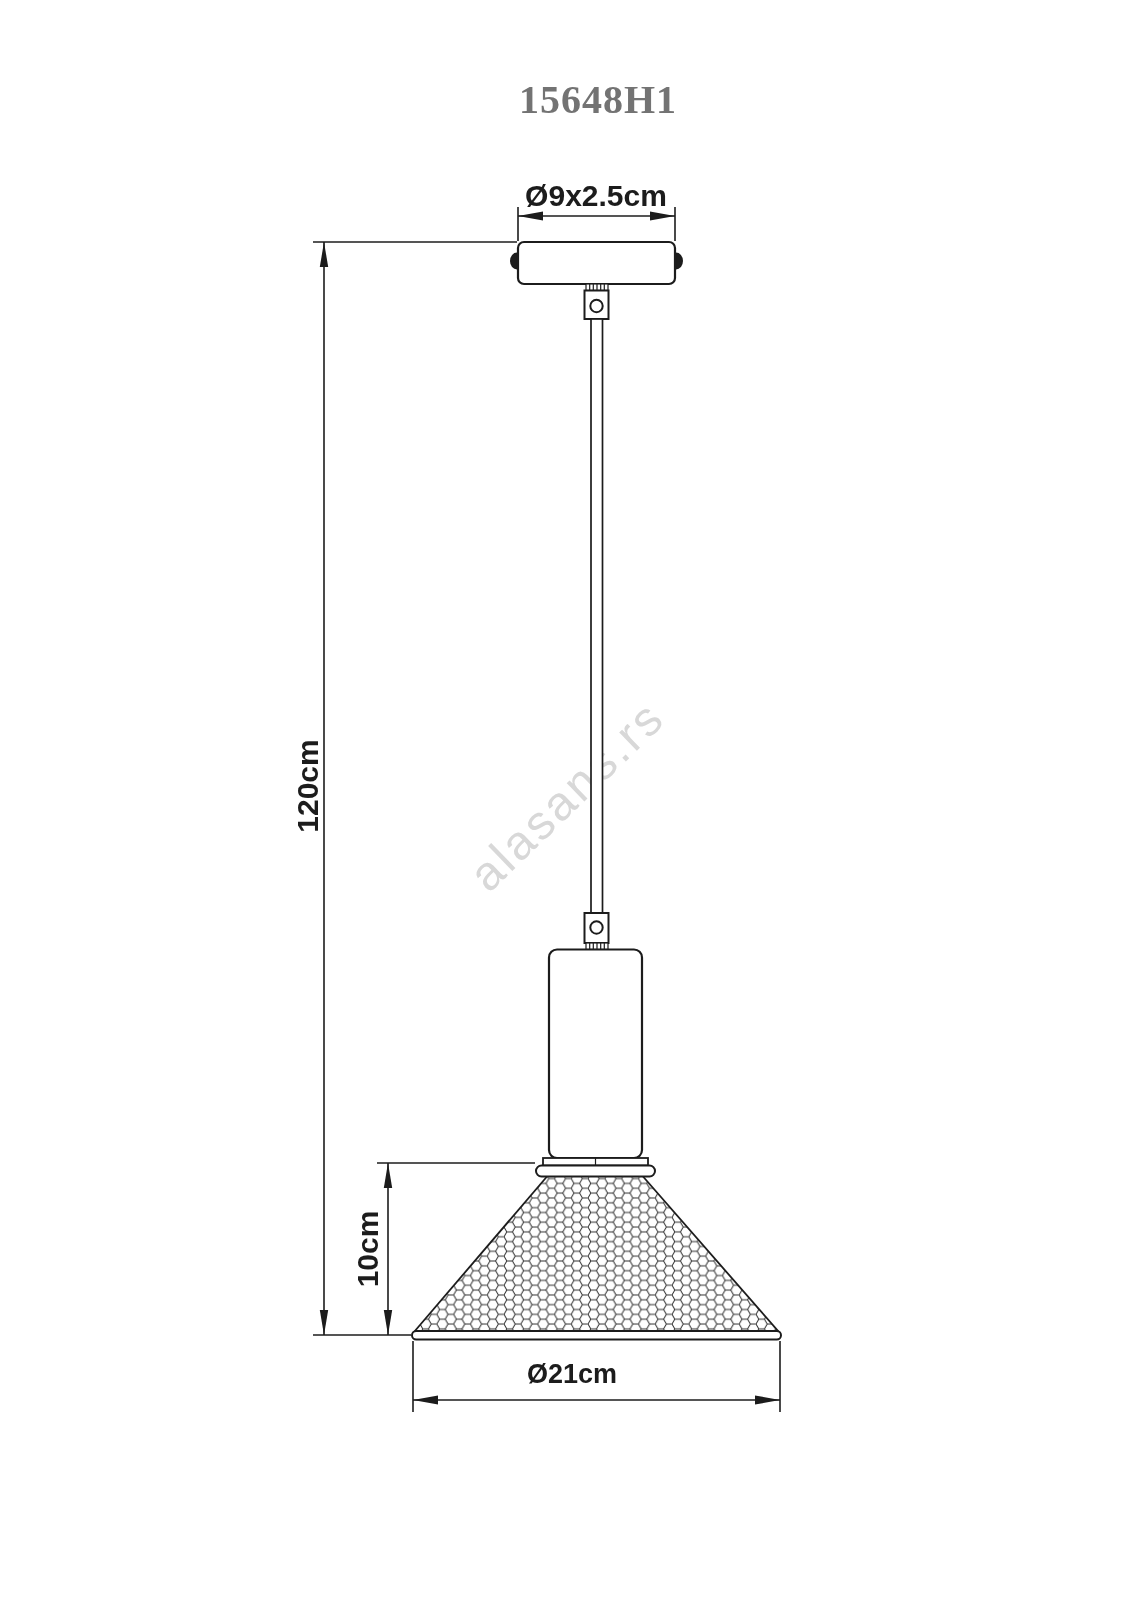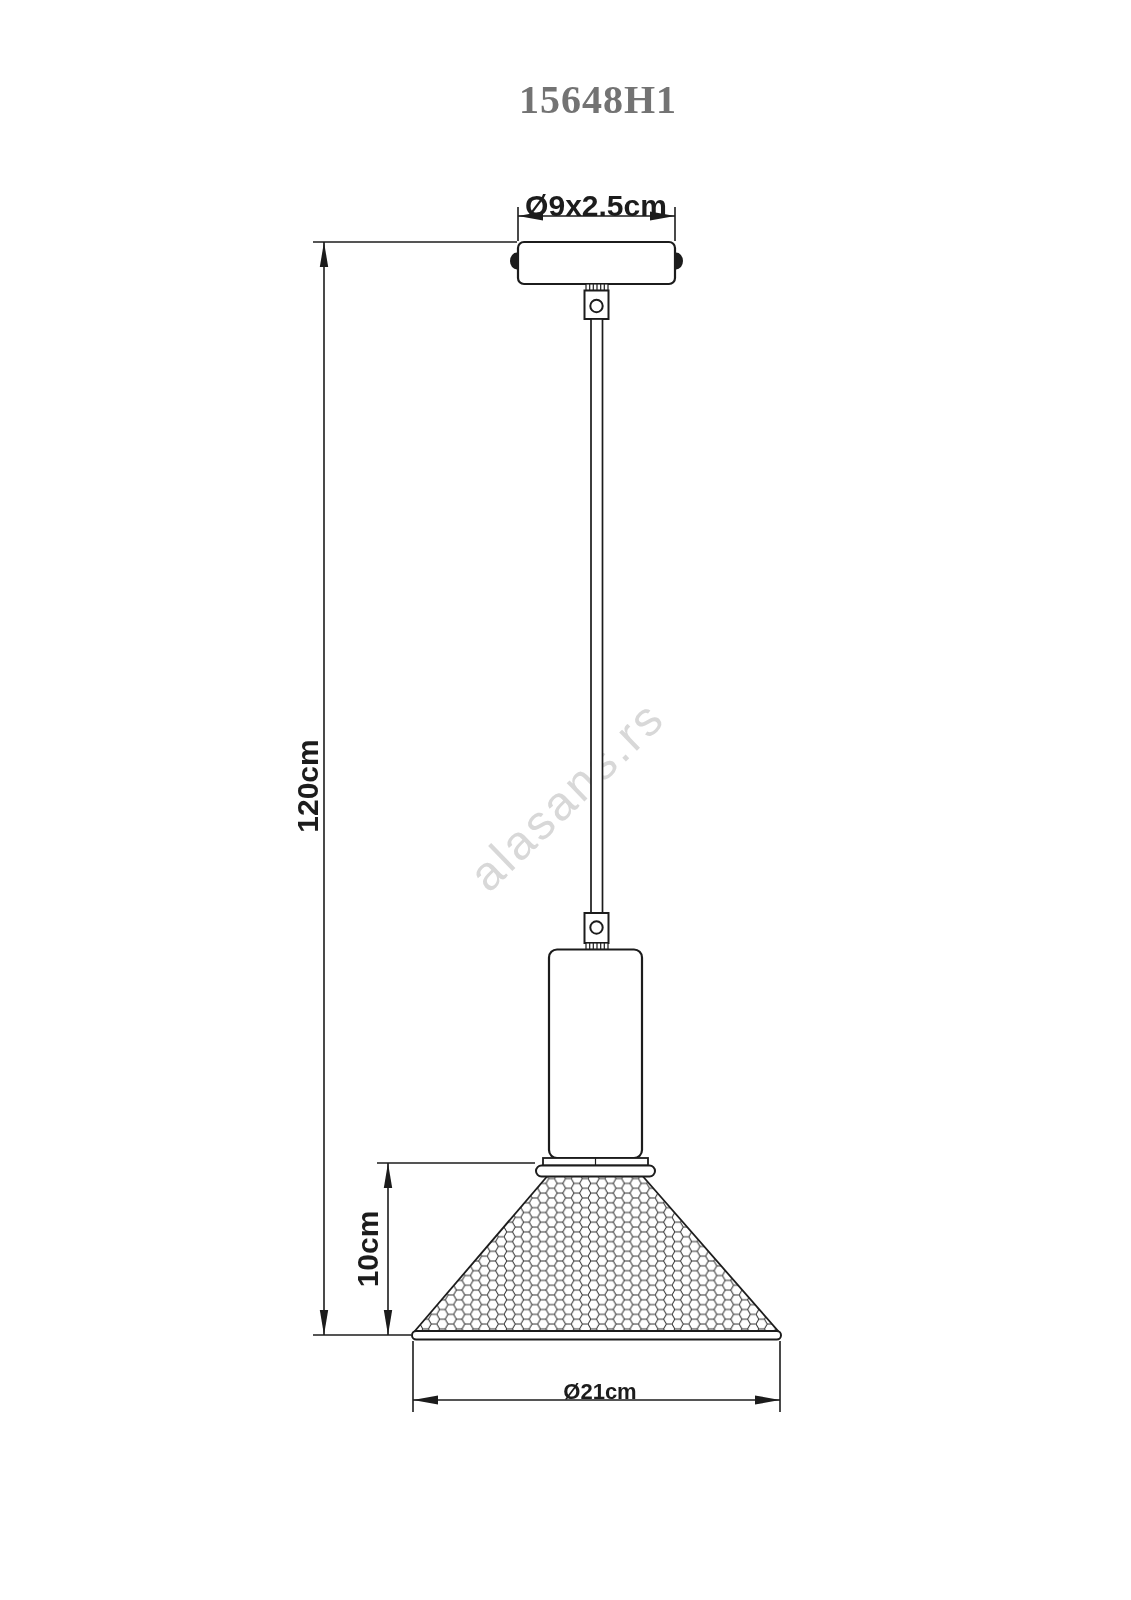--- a/index.html
+++ b/index.html
@@ -39,43 +39,42 @@
     font-family: "Liberation Serif", serif;
     font-weight: 700;
     font-size: 40px;
     letter-spacing: 1px;
     color: #737373;
     white-space: nowrap;
     line-height: 1;
   }
   .dim-canopy-label {
     left: 596px;
-    top: 191px;
+    top: 181px;
     transform: translateX(-50%);
     font-size: 30px;
     text-align: center;
   }
   .dim-height-label {
     left: 308px;
     top: 786px;
     transform: translate(-50%, -50%) rotate(-90deg);
     font-size: 30px;
   }
   .dim-shade-height-label {
     left: 368px;
     top: 1249px;
     transform: translate(-50%, -50%) rotate(-90deg);
     font-size: 30px;
   }
   .dim-diameter-label {
-    left: 600px;
+    left: 572px;
     top: 1361px;
     transform: translateX(-50%);
-    font-size: 22px;
-    margin-top: 20px;
+    font-size: 27px;
   }
   .watermark {
     position: absolute;
     z-index: 1;
     left: 567px;
     top: 796px;
     transform: translate(-50%, -50%) rotate(-44deg);
     font-family: "Liberation Sans", sans-serif;
     font-size: 48px;
     font-weight: 400;

